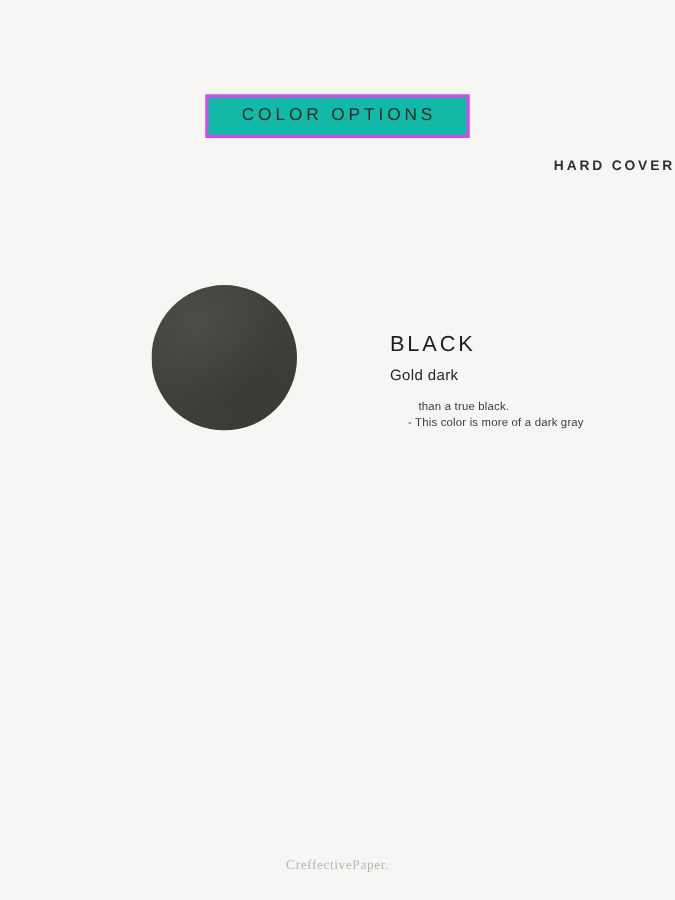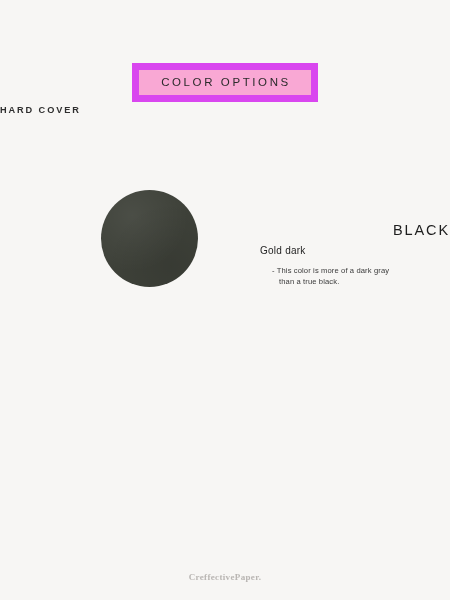--- a/index.html
+++ b/index.html
@@ -26,41 +26,41 @@
   
   .header-block {
     position: absolute;
     top: 63px;
     left: 0;
     width: 450px;
     text-align: center;
   }
   .title-box {
     display: inline-block;
-    background: #f9a8d4;
-    border: 7px solid #d946ef;
+    background: #14b8a6;
+    border: 2px solid #d946ef;
     padding: 6px 20px 6px 22px;
     box-sizing: border-box;
     min-width: 150px;
   }
   .title-text {
     font-size: 11.5px;
     letter-spacing: 2.6px;
     color: #2b2b2b;
     font-weight: 400;
     line-height: 13px;
     text-transform: uppercase;
     display: block;
   }
   .subtitle {
     position: absolute;
     top: 42px;
     left: 0;
     width: 450px;
-    text-align: left;
+    text-align: right;
     font-size: 9.2px;
     letter-spacing: 1.9px;
     color: #2f2f2f;
     font-weight: 700;
     text-transform: uppercase;
   }
 
   
   .swatch-row {
     position: absolute;
@@ -102,21 +102,20 @@
   .swatch-info.black-info { top: 34px; }
   .swatch-info.pink-info  { top: 36px; text-align: center; width: 104px; left: 245px; }
 
   .swatch-name {
     font-size: 14.5px;
     letter-spacing: 1.9px;
     color: #1e1e1e;
     font-weight: 400;
     line-height: 17px;
     text-transform: uppercase;
-    text-align: right;
   }
   .swatch-finish {
     font-size: 10px;
     color: #242424;
     letter-spacing: 0.25px;
     margin-top: 5px;
     line-height: 13px;
   }
   .swatch-note {
     margin-top: 9px;
@@ -130,21 +129,20 @@
   .note-line { display: block; }
   .note-line.indent { padding-left: 7px; }
 
   
   .footer {
     position: absolute;
     bottom: 16px;
     left: 0;
     width: 450px;
     text-align: center;
-    font-weight: bold;
   }
   .footer-text {
     font-family: "Liberation Serif", serif;
     font-size: 9px;
     color: #b9b6b3;
     letter-spacing: 0.35px;
   }
 </style>
 </head>
 <body>
@@ -157,22 +155,22 @@
     </div>
     <div class="subtitle">HARD COVER</div>
   </div>
 
   <div class="swatch-row row-black">
     <div class="swatch-circle black"></div>
     <div class="swatch-info black-info">
       <div class="swatch-name">BLACK</div>
       <div class="swatch-finish">Gold dark</div>
       <div class="swatch-note">
+        <span class="note-line indent">than a true black.</span>
         <span class="note-line">- This color is more of a dark gray</span>
-        <span class="note-line indent">than a true black.</span>
       </div>
     </div>
   </div>
 
 
   <div class="footer">
     <span class="footer-text">CreffectivePaper.</span>
   </div>
 
 </div>

